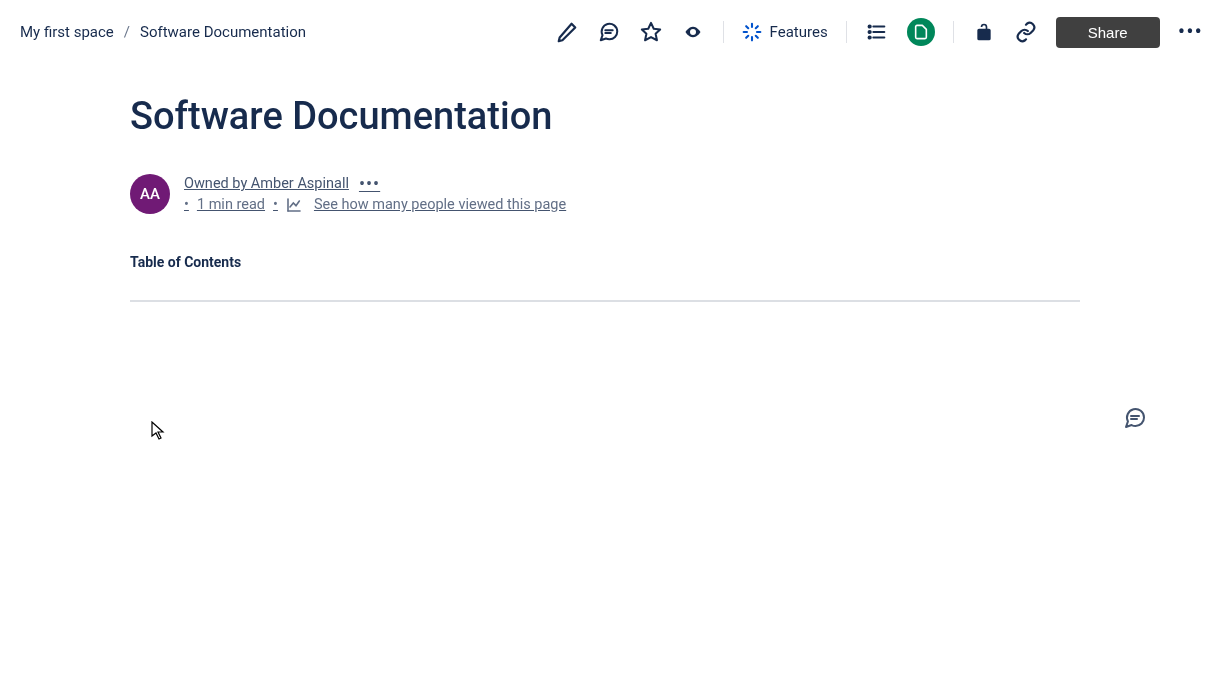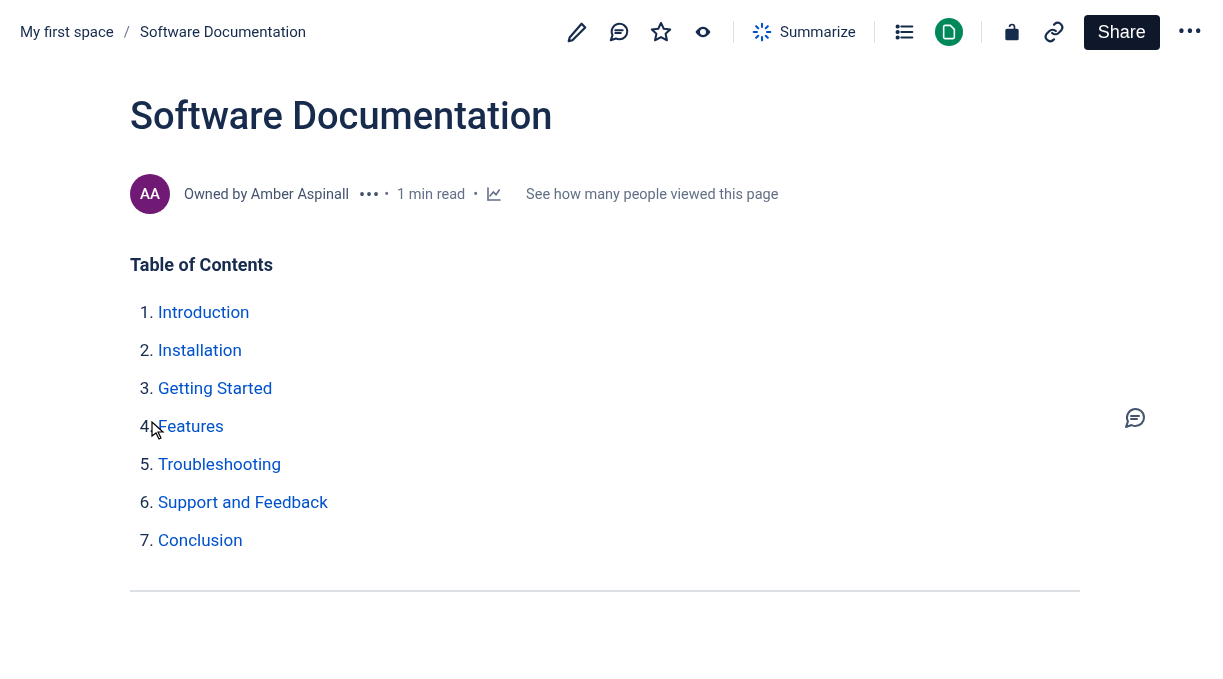--- a/index.html
+++ b/index.html
@@ -74,26 +74,26 @@
       border-radius: 50%;
       background: #00875A;
       color: #fff;
       display: inline-flex;
       align-items: center;
       justify-content: center;
       font-size: 15px;
       cursor: pointer;
     }
     .share-btn {
-      background: #0f172a;
+      background: #404040;
       color: #fff;
       border: none;
       border-radius: 4px;
-      padding: 7px 14px;
-      font-size: 18px;
+      padding: 7px 32px;
+      font-size: 15px;
       font-weight: 500;
       cursor: pointer;
     }
     .more-dots {
       font-size: 22px;
       letter-spacing: 1px;
       cursor: pointer;
       color: #172B4D;
       line-height: 1;
     }
@@ -120,24 +120,25 @@
       background: #701a75;
       color: #fff;
       display: flex;
       align-items: center;
       justify-content: center;
       font-size: 15px;
       font-weight: 500;
     }
     .meta-texts {
       display: flex;
-      flex-direction: row;
+      flex-direction: column;
       gap: 4px;
       font-size: 14.5px;
       color: #44546F;
+      text-decoration: underline;
     }
     .meta-line1 {
       display: flex;
       align-items: center;
       gap: 10px;
     }
     .meta-line2 {
       display: flex;
       align-items: center;
       gap: 8px;
@@ -149,27 +150,27 @@
       line-height: 0.5;
       cursor: pointer;
       letter-spacing: 1px;
     }
     .dot {
       color: #626F86;
     }
     .views-link {
       display: inline-flex;
       align-items: center;
-      gap: 24px;
+      gap: 12px;
       color: #626F86;
       cursor: pointer;
       text-align: right;
     }
     .toc-heading {
-      font-size: 18px;
+      font-size: 14px;
       font-weight: 700;
       color: #172B4D;
       margin-bottom: 18px;
     }
     .toc-list {
       list-style: decimal;
       padding-left: 28px;
       font-size: 17px;
       line-height: 2.24;
       color: #172B4D;
@@ -246,21 +247,21 @@
             <line x1="12" y1="2" x2="12" y2="6"></line>
             <line x1="12" y1="18" x2="12" y2="22"></line>
             <line x1="2" y1="12" x2="6" y2="12"></line>
             <line x1="18" y1="12" x2="22" y2="12"></line>
             <line x1="5" y1="5" x2="7.5" y2="7.5"></line>
             <line x1="16.5" y1="16.5" x2="19" y2="19"></line>
             <line x1="5" y1="19" x2="7.5" y2="16.5"></line>
             <line x1="16.5" y1="7.5" x2="19" y2="5"></line>
           </svg>
       </span>
-      <span>Summarize</span>
+      <span>Features</span>
     </span>
     <span class="vsep"></span>
     <span class="icon-btn">
       <svg width="22" height="22" viewBox="0 0 24 24" fill="none" stroke="currentColor" stroke-width="2.2" stroke-linecap="round">
           <circle cx="4" cy="6" r="1.2" fill="currentColor"></circle>
           <line x1="8" y1="6" x2="20" y2="6"></line>
           <circle cx="4" cy="12" r="1.2" fill="currentColor"></circle>
           <line x1="8" y1="12" x2="20" y2="12"></line>
           <circle cx="4" cy="18" r="1.2" fill="currentColor"></circle>
           <line x1="8" y1="18" x2="20" y2="18"></line>
@@ -308,29 +309,20 @@
               <line x1="3" y1="21" x2="21" y2="21"></line>
               <polyline points="6 15 11 9 15 13 20 6"></polyline>
             </svg>
           <span>See how many people viewed this page</span>
         </span>
       </div>
     </div>
   </div>
 
   <div class="toc-heading">Table of Contents</div>
-  <ol class="toc-list">
-    <li><a href="#">Introduction</a></li>
-    <li><a href="#">Installation</a></li>
-    <li><a href="#">Getting Started</a></li>
-    <li><a href="#">Features</a></li>
-    <li><a href="#">Troubleshooting</a></li>
-    <li><a href="#">Support and Feedback</a></li>
-    <li><a href="#">Conclusion</a></li>
-  </ol>
 
   <hr class="divider">
 
 </div>
 
 <span class="side-comment">
   <svg width="24" height="24" viewBox="0 0 24 24" fill="none" stroke="currentColor" stroke-width="2" stroke-linecap="round" stroke-linejoin="round">
       <path d="M21 11.5a8.38 8.38 0 0 1-8.5 8.5 8.5 8.5 0 0 1-3.9-.95L3 21l1.95-5.6A8.5 8.5 0 1 1 21 11.5z"></path>
       <line x1="8" y1="10" x2="16" y2="10"></line>
       <line x1="8" y1="13" x2="14" y2="13"></line>

